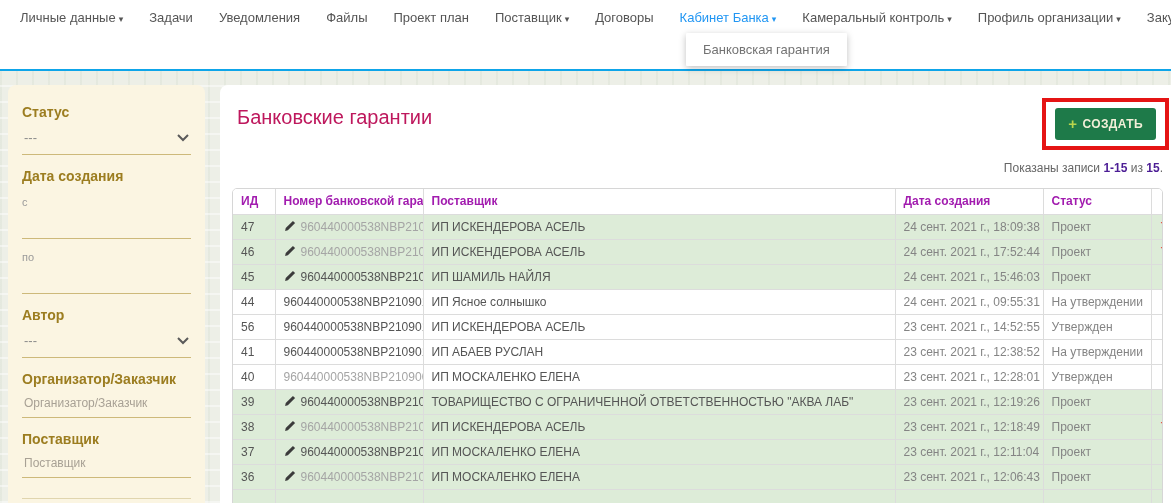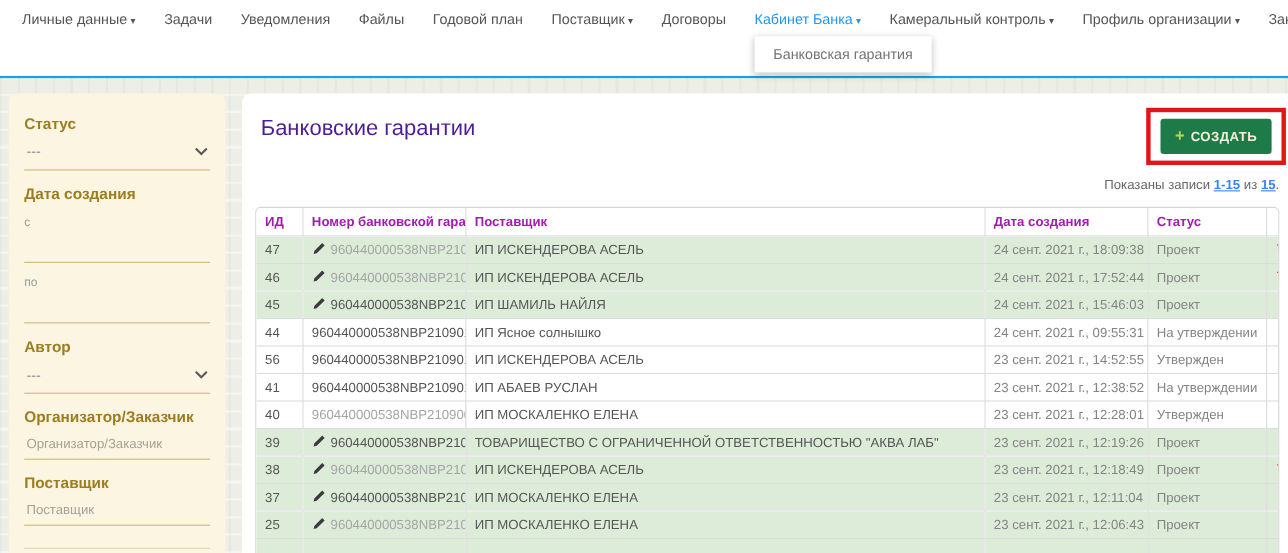--- a/index.html
+++ b/index.html
@@ -40,31 +40,31 @@
   .f-sub { font-size:11px; color:#9a9a9a; margin-top:12px; }
   .f-input {
     width:100%; border:none; border-bottom:1px solid #cdb97a; background:transparent;
     font-size:12px; color:#555; padding:9px 2px 7px; outline:none;
   }
   .f-input::placeholder { color:#a8a195; }
   .f-divider { border-top:1px solid #e0d5ae; margin-top:20px; }
 
   
   .panel { position:absolute; left:220px; top:12px; right:0; bottom:-8px; background:#fff; border-radius:8px 0 0 0; }
-  .page-title { position:absolute; left:17px; top:21px; font-size:20px; font-weight:400; color:#4c1d95; }
+  .page-title { position:absolute; left:17px; top:21px; font-size:20px; font-weight:400; color:#be185d; }
   .red-box { position:absolute; top:13px; right:2px; border:4px solid #e51414; padding:6px 9px; background:transparent; }
   .create-btn {
     display:inline-flex; align-items:center; gap:5px; cursor:pointer;
     background:#1e7a49; color:#f2efd8; border:none; border-radius:3px;
     font-size:12px; font-weight:bold; letter-spacing:.4px; padding:9px 13px;
     font-family:inherit;
   }
   .plus { color:#b8d44d; font-size:15px; font-weight:bold; line-height:10px; }
   .summary { position:absolute; top:76px; right:8px; font-size:12px; color:#666; }
-  .summary b { color:#3b82f6;text-decoration:underline; }
+  .summary b { color:#4c1d95; }
 
   
   .table-wrap {
     position:absolute; top:103px; left:12px; right:8px; bottom:-30px;
     border:1px solid #d6d6d6; border-radius:5px; overflow:hidden; background:#fff;
   }
   table { width:100%; table-layout:fixed; border-collapse:collapse; }
   th, td {
     border-bottom:1px solid #dcdcdc; border-right:1px solid #dcdcdc;
     height:25px; padding:0 8px; font-size:12px; text-align:left;
@@ -83,21 +83,21 @@
 </style>
 </head>
 <body>
 
 <nav class="topnav">
   <div class="nav-row" id="nav-row-1">
       <a class="nav-link">Личные данные<span class="caret">▾</span></a>
       <a class="nav-link">Задачи</a>
       <a class="nav-link">Уведомления</a>
       <a class="nav-link">Файлы</a>
-      <a class="nav-link">Годовой план</a>
+      <a class="nav-link">Проект план</a>
       <a class="nav-link">Поставщик<span class="caret">▾</span></a>
       <a class="nav-link">Договоры</a>
       <a class="nav-link active">Кабинет Банка<span class="caret">▾</span></a>
       <a class="nav-link">Камеральный контроль<span class="caret">▾</span></a>
       <a class="nav-link">Профиль организации<span class="caret">▾</span></a>
       <a class="nav-link">Закупки</a>
     </div>
   <div class="nav-dropdown" id="nav-dropdown" style="left: 686px;">
     <span>Банковская гарантия</span>
   </div>
@@ -266,21 +266,21 @@
               <td>37</td>
               <td><span class="pencil"><svg width="12" height="12" viewBox="0 0 16 16">
                     <path d="M11.9 1.2l2.9 2.9-9.6 9.6-3.7.8.8-3.7z" fill="#3b3b3b"></path>
                   </svg></span><span class="num">960440000538NBP2109006/00</span></td>
               <td>ИП МОСКАЛЕНКО ЕЛЕНА</td>
               <td class="dim">23 сент. 2021 г., 12:11:04</td>
               <td class="dim">Проект</td>
               <td class="act"></td>
             </tr>
             <tr class="green">
-              <td>25</td>
+              <td>36</td>
               <td><span class="pencil"><svg width="12" height="12" viewBox="0 0 16 16">
                     <path d="M11.9 1.2l2.9 2.9-9.6 9.6-3.7.8.8-3.7z" fill="#3b3b3b"></path>
                   </svg></span><span class="num muted">960440000538NBP2109005/00</span></td>
               <td>ИП МОСКАЛЕНКО ЕЛЕНА</td>
               <td class="dim">23 сент. 2021 г., 12:06:43</td>
               <td class="dim">Проект</td>
               <td class="act"></td>
             </tr>
             <tr class="green">
               <td></td>

